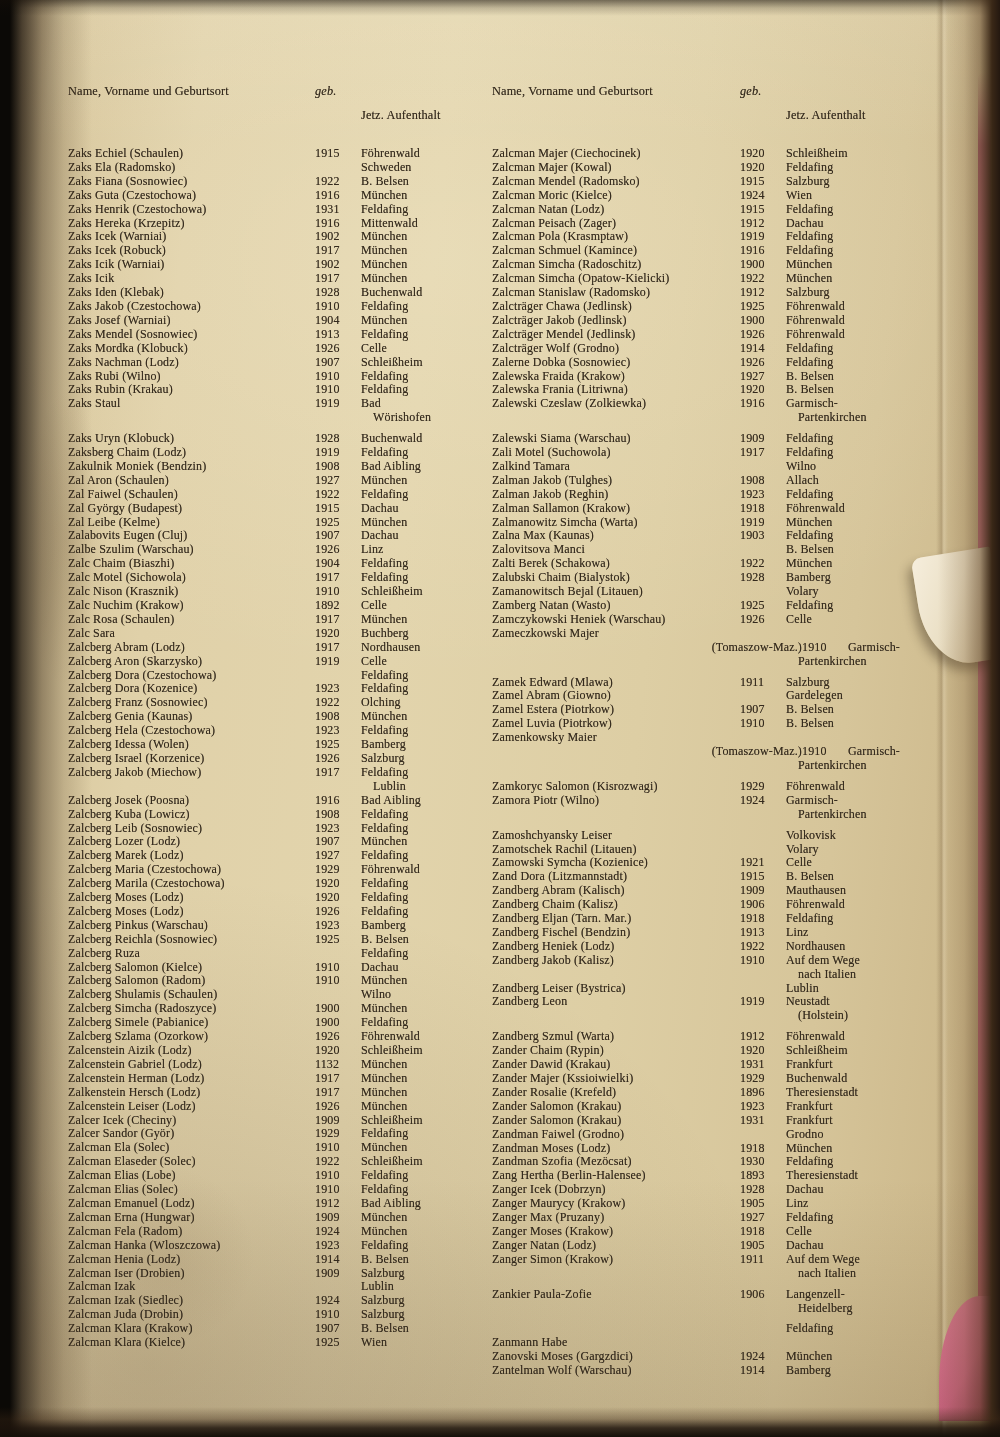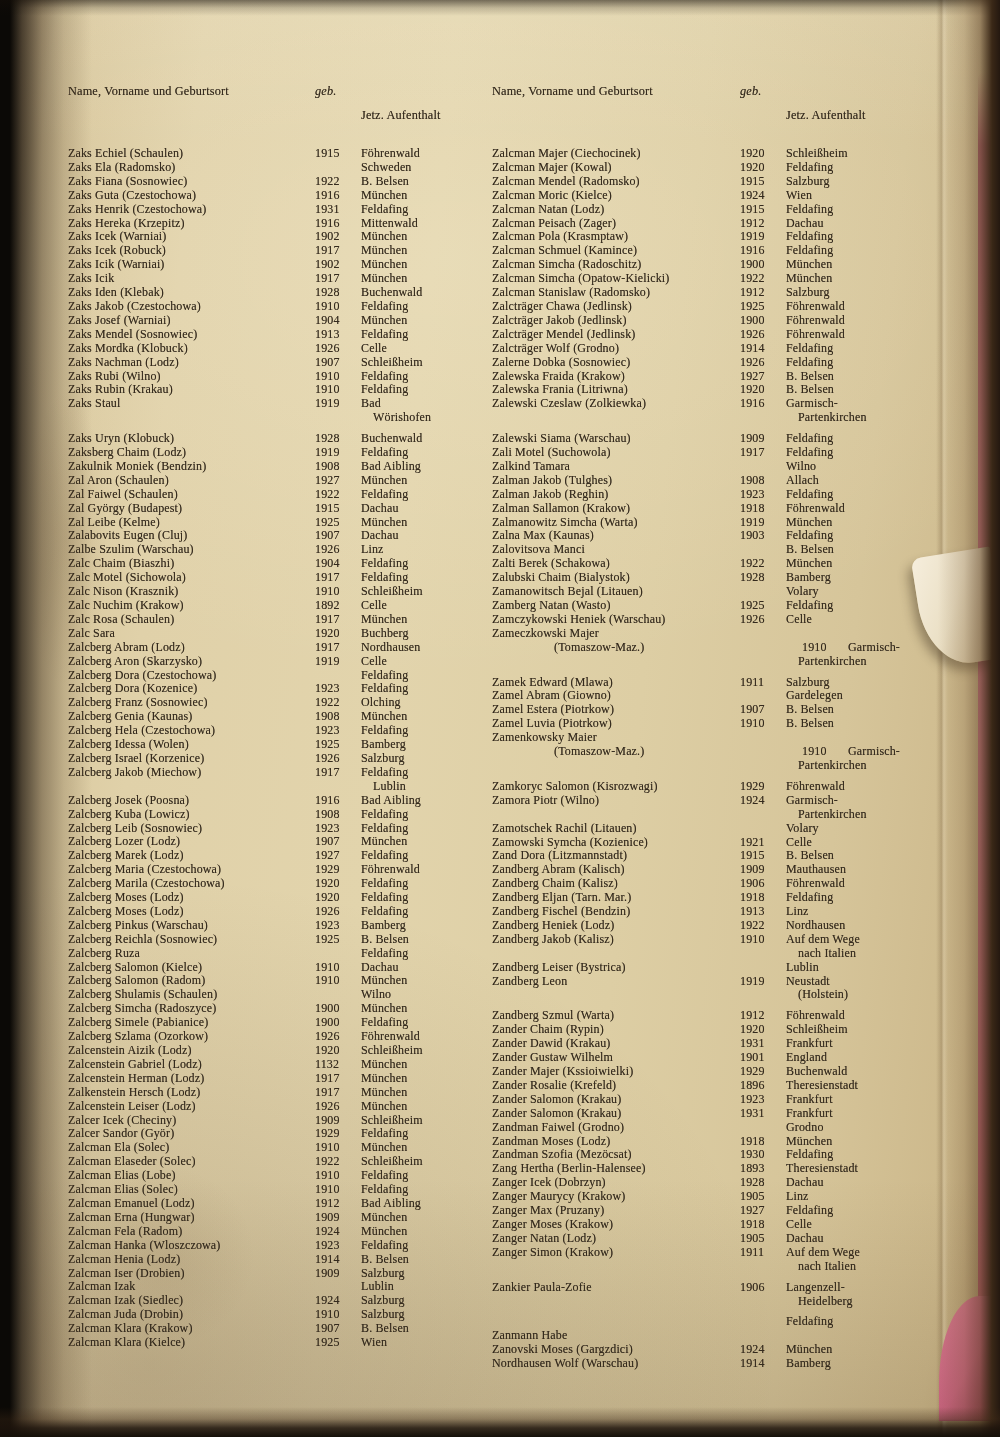--- a/index.html
+++ b/index.html
@@ -42,21 +42,21 @@
   .col.right .col-header .h-name{width:248px;}
   .col-header .h-geb{width:46px;font-style:italic;}
   .col-header .h-ort{flex:1;margin-top:24px;}
   .row{display:flex;line-height:13.9px;white-space:nowrap;}
   .row .n{width:247px;overflow:visible;}
   .col.right .row .n{width:248px;}
   .row .g{width:46px;}
   .row .r{flex:1;}
   .row.gap{margin-top:7px;}
   .row.rc .r{padding-left:12px;}
-  .row.ni .n{padding-left:62px;}
+  .row.ni .n{padding-left:62px;text-align:right;}
 </style>
 </head>
 <body>
 
 <div class="scan">
   <div class="page"></div>
   <div class="stain s1"></div>
   <div class="stain s2"></div>
 
   <div class="col left">
@@ -734,20 +734,25 @@
         <div class="row">
           <span class="n">Zamora Piotr (Wilno)</span>
           <span class="g">1924</span>
           <span class="r">Garmisch-</span>
         </div>
         <div class="row rc">
           <span class="n"></span>
           <span class="g"></span>
           <span class="r">Partenkirchen</span>
         </div>
+        <div class="row gap">
+          <span class="n">Zamoshchyansky Leiser</span>
+          <span class="g"></span>
+          <span class="r">Volkovisk</span>
+        </div>
         <div class="row">
           <span class="n">Zamotschek Rachil (Litauen)</span>
           <span class="g"></span>
           <span class="r">Volary</span>
         </div>
         <div class="row">
           <span class="n">Zamowski Symcha (Kozienice)</span>
           <span class="g">1921</span>
           <span class="r">Celle</span>
         </div>
@@ -815,25 +820,20 @@
           <span class="n">Zander Chaim (Rypin)</span>
           <span class="g">1920</span>
           <span class="r">Schleißheim</span>
         </div>
         <div class="row">
           <span class="n">Zander Dawid (Krakau)</span>
           <span class="g">1931</span>
           <span class="r">Frankfurt</span>
         </div>
         <div class="row">
-          <span class="n">Zander Gustaw Wilhelm</span>
-          <span class="g">1901</span>
-          <span class="r">England</span>
-        </div>
-        <div class="row">
           <span class="n">Zander Majer (Kssioiwielki)</span>
           <span class="g">1929</span>
           <span class="r">Buchenwald</span>
         </div>
         <div class="row">
           <span class="n">Zander Rosalie (Krefeld)</span>
           <span class="g">1896</span>
           <span class="r">Theresienstadt</span>
         </div>
         <div class="row">
@@ -920,21 +920,21 @@
           <span class="n">Zanmann Habe</span>
           <span class="g"></span>
           <span class="r"></span>
         </div>
         <div class="row">
           <span class="n">Zanovski Moses (Gargzdici)</span>
           <span class="g">1924</span>
           <span class="r">München</span>
         </div>
         <div class="row">
-          <span class="n">Nordhausen Wolf (Warschau)</span>
+          <span class="n">Zantelman Wolf (Warschau)</span>
           <span class="g">1914</span>
           <span class="r">Bamberg</span>
         </div>
       </div>
   </div>
 
   <div class="crease"></div>
   <div class="pink-edge"></div>
   <div class="pink-corner"></div>
   <div class="page-curl"></div>

